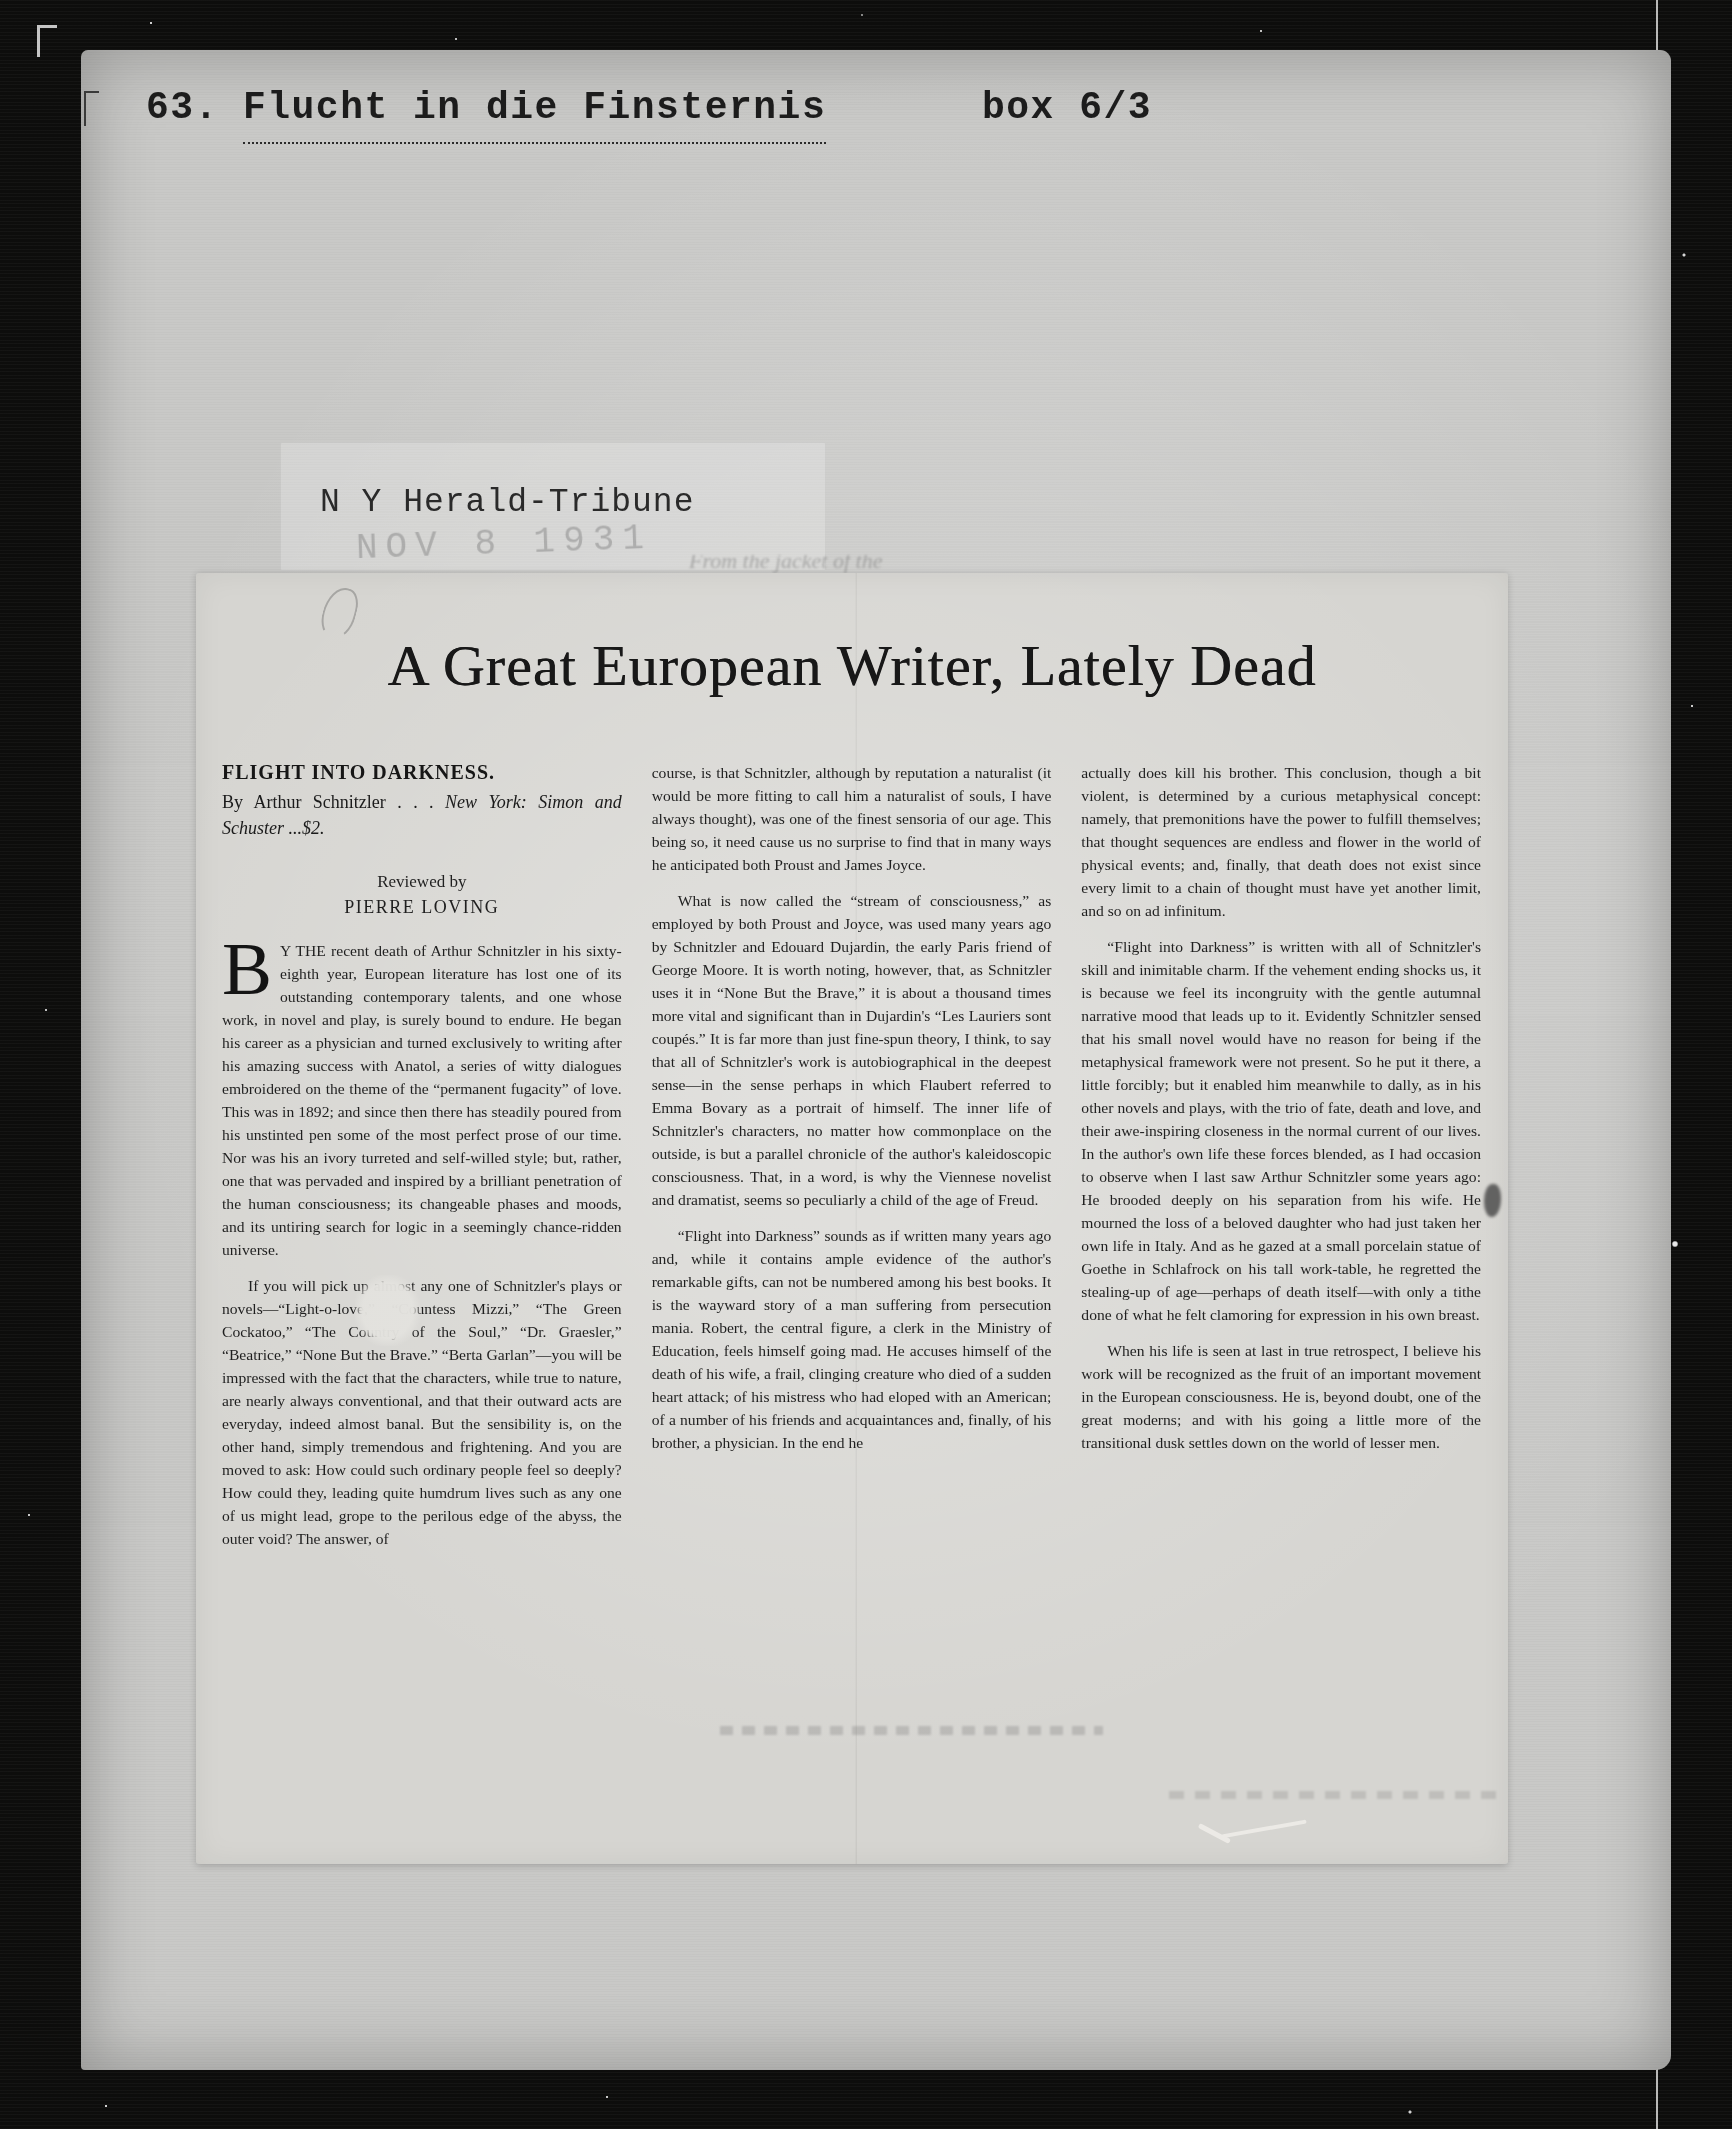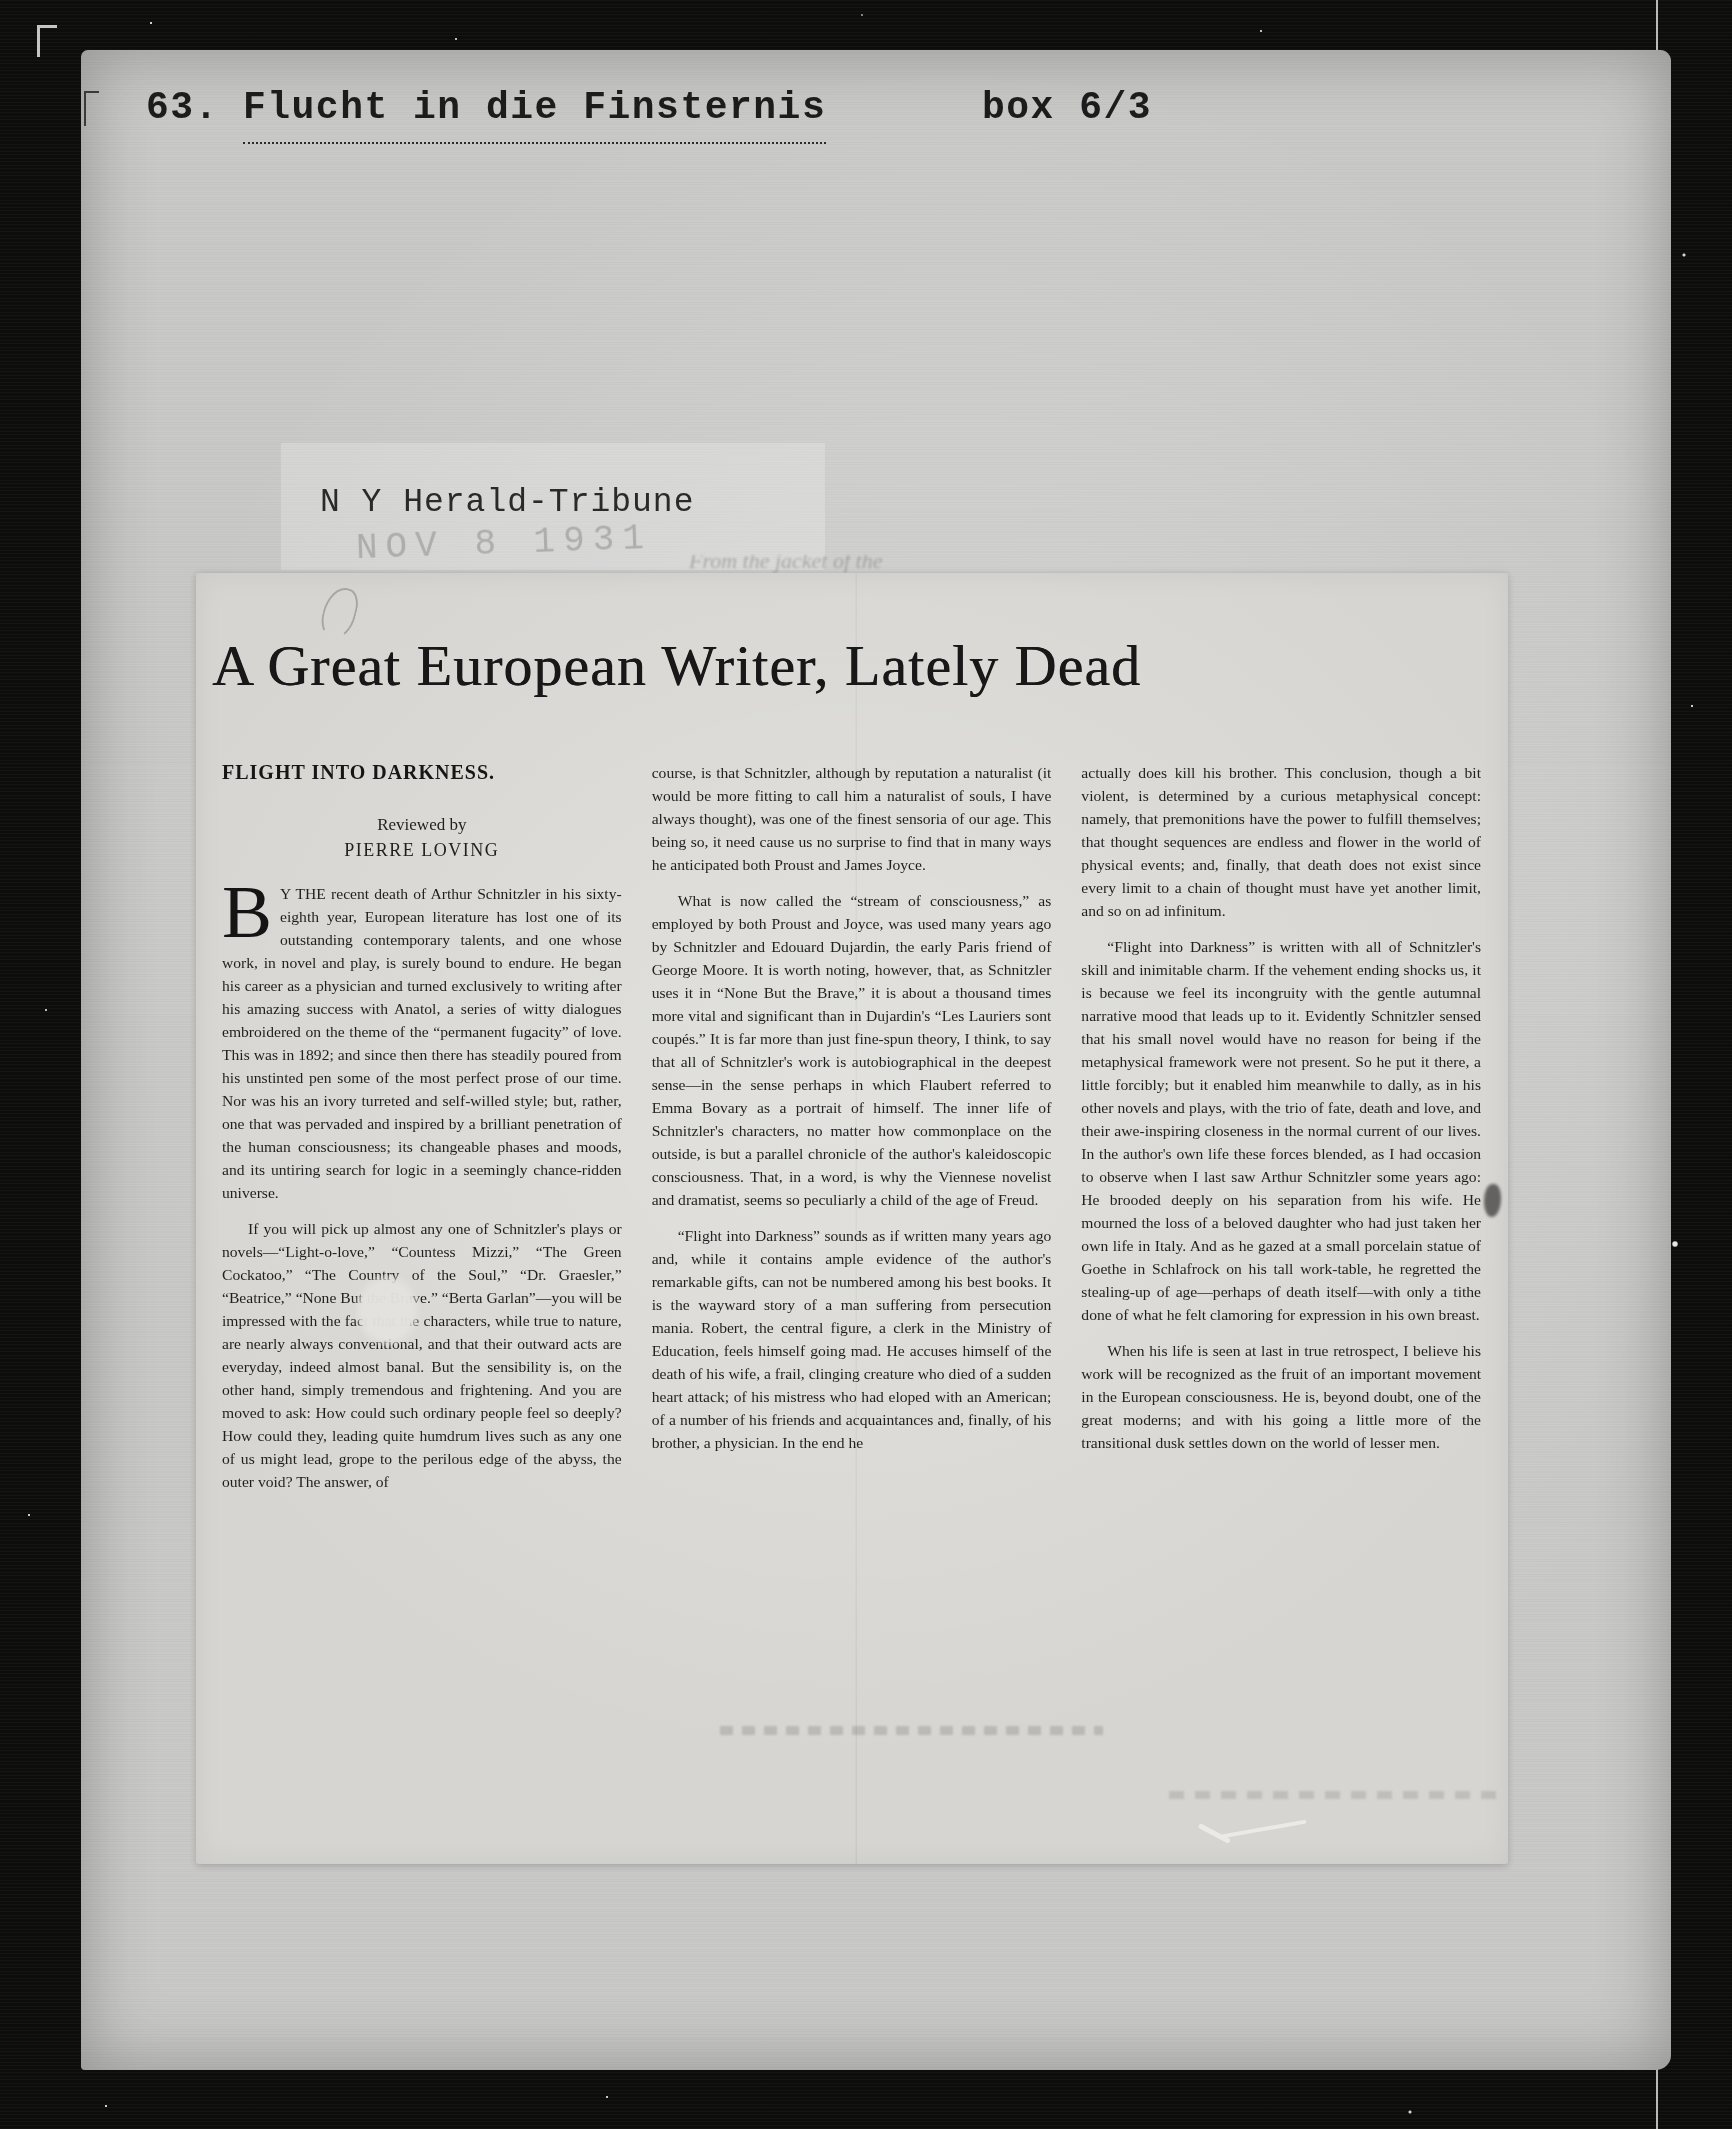--- a/index.html
+++ b/index.html
@@ -74,22 +74,22 @@
       radial-gradient(ellipse 1008px 907px at 50% 40%,rgba(255,255,255,0.3),transparent 75%),
       linear-gradient(90deg,transparent 0 659px,rgba(0,0,0,0.05) 660px 661px,transparent 661px);
     box-shadow:0 1.5px 7px rgba(0,0,0,0.18), inset 0 0 30px rgba(0,0,0,0.06);
     border-radius:3px;
   }
   .pencil-squiggle{position:absolute;left:127px;top:14px;width:29px;height:48px;
     border:2px solid rgba(70,70,70,0.32);border-radius:60% 40% 55% 45%;
     border-bottom-color:transparent;transform:rotate(14deg);}
 
   .headline{
-    margin:0;position:absolute;left:16px;top:59px;width:100%;
-    text-align:left;font-size:58px;font-weight:normal;color:#181818;
+    margin:0;position:absolute;left:0;top:59px;width:100%;
+    text-align:center;font-size:58px;font-weight:normal;color:#181818;
     letter-spacing:1px;text-shadow:0.5px 0 0 currentColor;white-space:nowrap;
   }
 
   .cols{position:absolute;left:26px;top:188px;width:1259px;display:flex;gap:30px;}
   .col{width:405px;font-size:15.6px;line-height:23px;color:#1f1f1f;text-align:justify;}
   .col p{margin:0;}
   .col p + p{margin-top:13px;text-indent:26px;}
 
   .book-info{margin-bottom:20px;}
   .bi-title{font-size:20px;font-weight:bold;letter-spacing:1px;color:#161616;margin-bottom:5px;}
@@ -141,20 +141,21 @@
 
     <div class="clipping">
       <div class="pencil-squiggle"></div>
       <h1 class="headline">A Great European Writer, Lately Dead</h1>
 
       <div class="cols">
 
         <div class="col">
           <div class="book-info">
             <div class="bi-title">FLIGHT INTO DARKNESS.</div>
+            <div class="bi-byline"><span>By Arthur Schnitzler . . . </span><em>New York: Simon and Schuster ...$2.</em></div>
             <div class="bi-reviewed">Reviewed by</div>
             <div class="bi-reviewer">PIERRE LOVING</div>
           </div>
           <p class="dropcap-para"><span class="dropcap">B</span><span>Y THE recent death of Arthur Schnitzler in his sixty-eighth year, European literature has lost one of its outstanding contemporary talents, and one whose work, in novel and play, is surely bound to endure. He began his career as a physician and turned exclusively to writing after his amazing success with Anatol, a series of witty dialogues embroidered on the theme of the “permanent fugacity” of love. This was in 1892; and since then there has steadily poured from his unstinted pen some of the most perfect prose of our time. Nor was his an ivory turreted and self-willed style; but, rather, one that was pervaded and inspired by a brilliant penetration of the human consciousness; its changeable phases and moods, and its untiring search for logic in a seemingly chance-ridden universe.</span></p>
           <p>If you will pick up almost any one of Schnitzler's plays or novels—“Light-o-love,” “Countess Mizzi,” “The Green Cockatoo,” “The Country of the Soul,” “Dr. Graesler,” “Beatrice,” “None But the Brave.” “Berta Garlan”—you will be impressed with the fact that the characters, while true to nature, are nearly always conventional, and that their outward acts are everyday, indeed almost banal. But the sensibility is, on the other hand, simply tremendous and frightening. And you are moved to ask: How could such ordinary people feel so deeply? How could they, leading quite humdrum lives such as any one of us might lead, grope to the perilous edge of the abyss, the outer void? The answer, of</p>
         </div>
 
         <div class="col">
           <p>course, is that Schnitzler, although by reputation a naturalist (it would be more fitting to call him a naturalist of souls, I have always thought), was one of the finest sensoria of our age. This being so, it need cause us no surprise to find that in many ways he anticipated both Proust and James Joyce.</p>
           <p>What is now called the “stream of consciousness,” as employed by both Proust and Joyce, was used many years ago by Schnitzler and Edouard Dujardin, the early Paris friend of George Moore. It is worth noting, however, that, as Schnitzler uses it in “None But the Brave,” it is about a thousand times more vital and significant than in Dujardin's “Les Lauriers sont coupés.” It is far more than just fine-spun theory, I think, to say that all of Schnitzler's work is autobiographical in the deepest sense—in the sense perhaps in which Flaubert referred to Emma Bovary as a portrait of himself. The inner life of Schnitzler's characters, no matter how commonplace on the outside, is but a parallel chronicle of the author's kaleidoscopic consciousness. That, in a word, is why the Viennese novelist and dramatist, seems so peculiarly a child of the age of Freud.</p>

